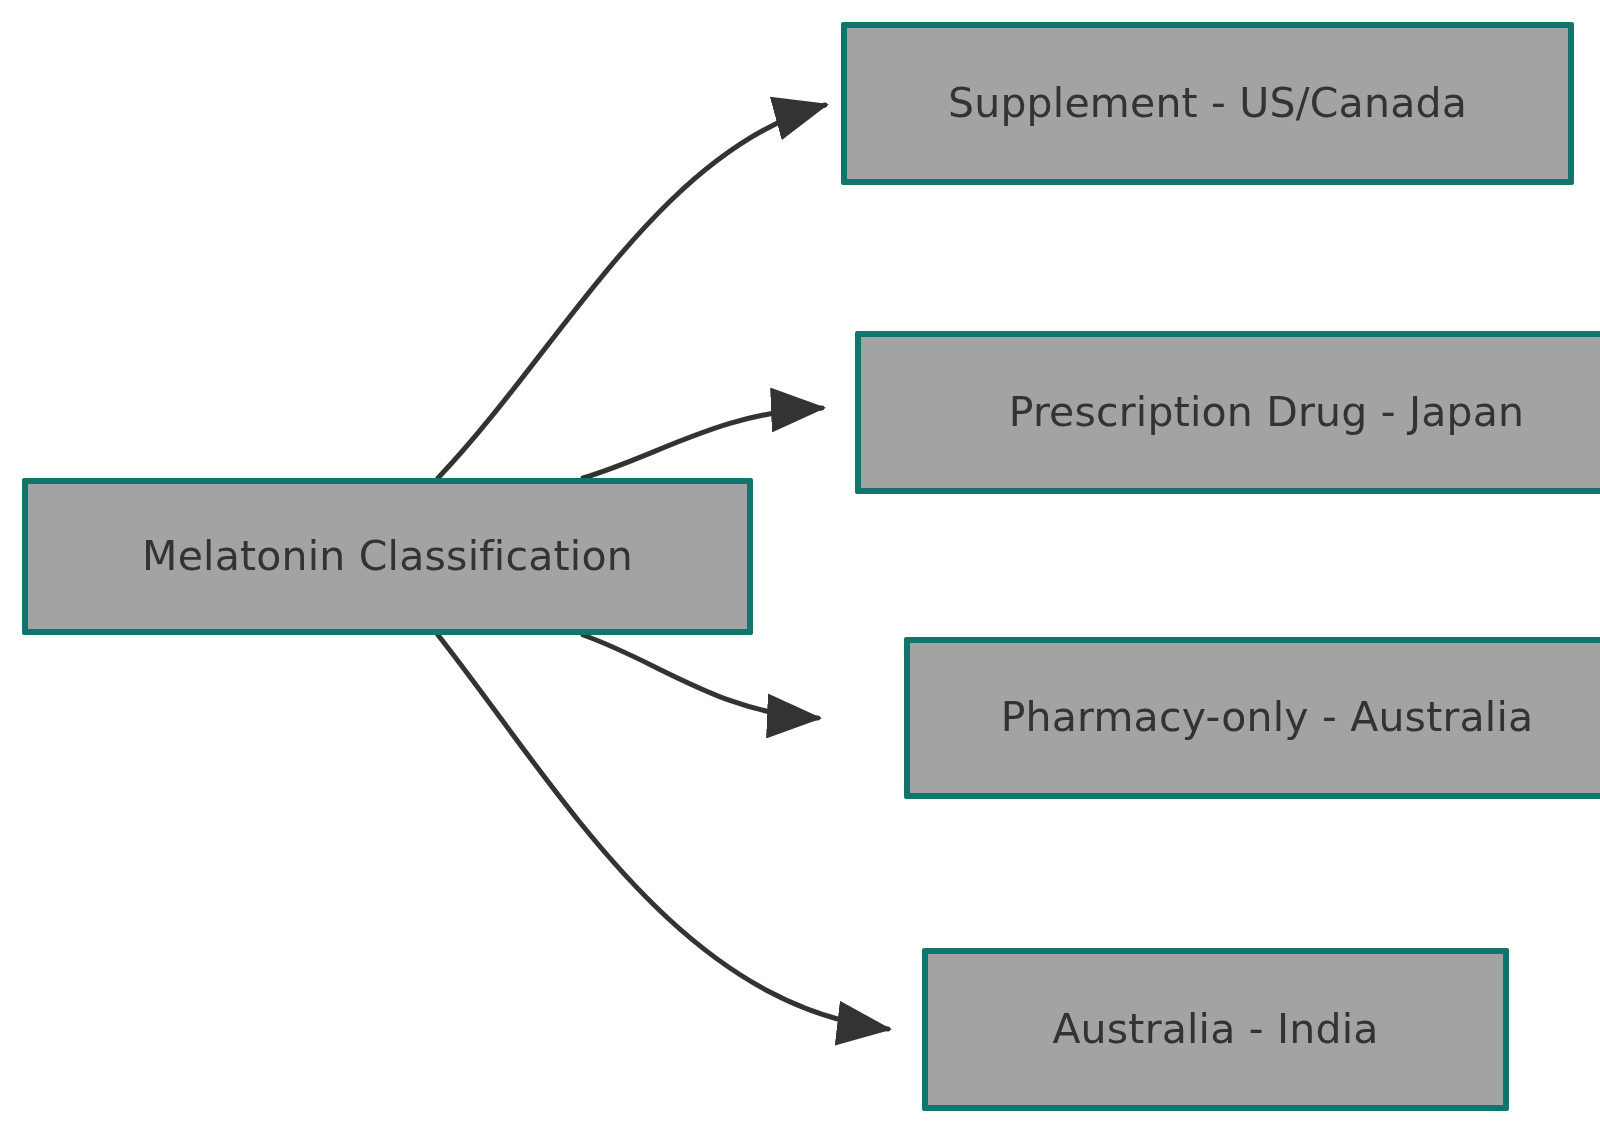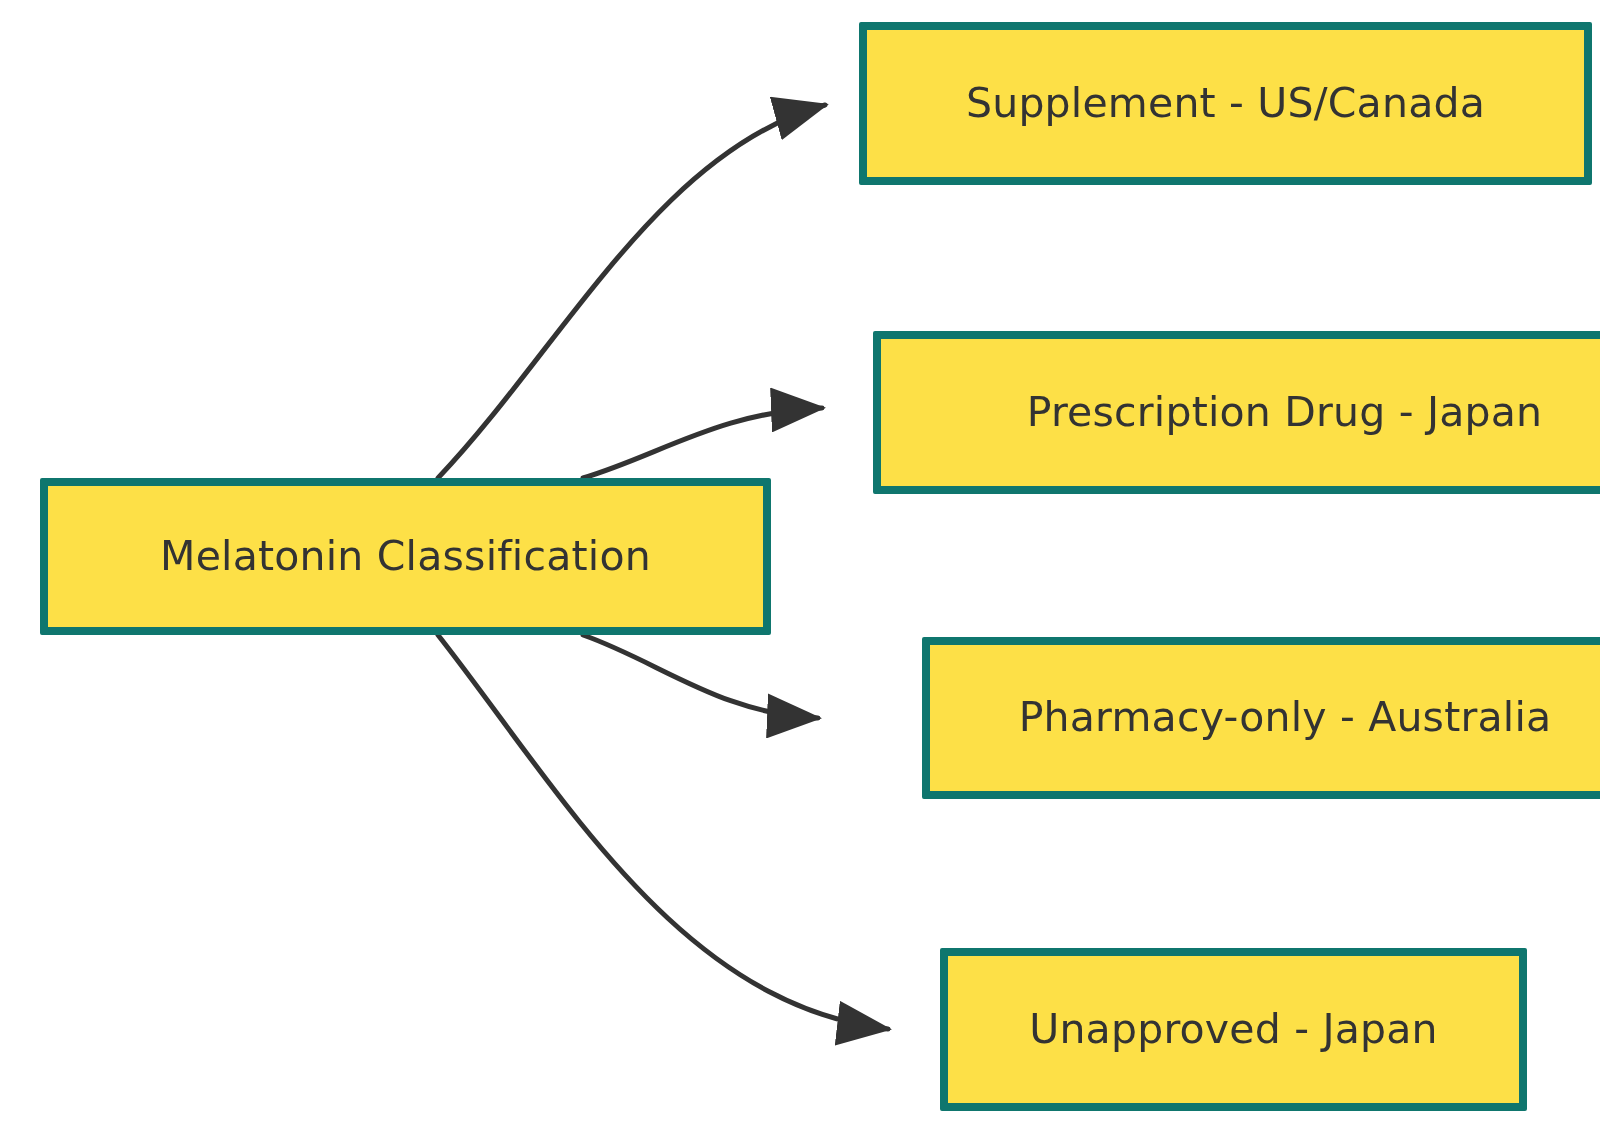--- a/index.html
+++ b/index.html
@@ -22,28 +22,27 @@
     position: absolute;
     left: 0;
     top: 0;
     width: 1600px;
     height: 1134px;
     pointer-events: none;
   }
   .flow-node {
     position: absolute;
     box-sizing: border-box;
-    background: #fde047;
-    border: 8px solid #0f766e;
+    background: #a3a3a3;
+    border: 6px solid #0f766e;
     border-radius: 2px;
     display: flex;
     align-items: center;
     justify-content: center;
     text-align: center;
-    margin-left: 18px;
   }
   .flow-node .node-label {
     color: #333333;
     font-family: "DejaVu Sans", sans-serif;
     font-size: 41px;
     line-height: 1.1;
     letter-spacing: 0.2px;
     white-space: nowrap;
   }
   #node-root {
@@ -108,16 +107,16 @@
 
   <div class="flow-node" id="node-prescription">
     <span class="node-label">Prescription Drug - Japan</span>
   </div>
 
   <div class="flow-node" id="node-pharmacy">
     <span class="node-label">Pharmacy-only - Australia</span>
   </div>
 
   <div class="flow-node" id="node-unapproved">
-    <span class="node-label">Unapproved - Japan</span>
+    <span class="node-label">Australia - India</span>
   </div>
 
 </div>
 
 </body></html>

